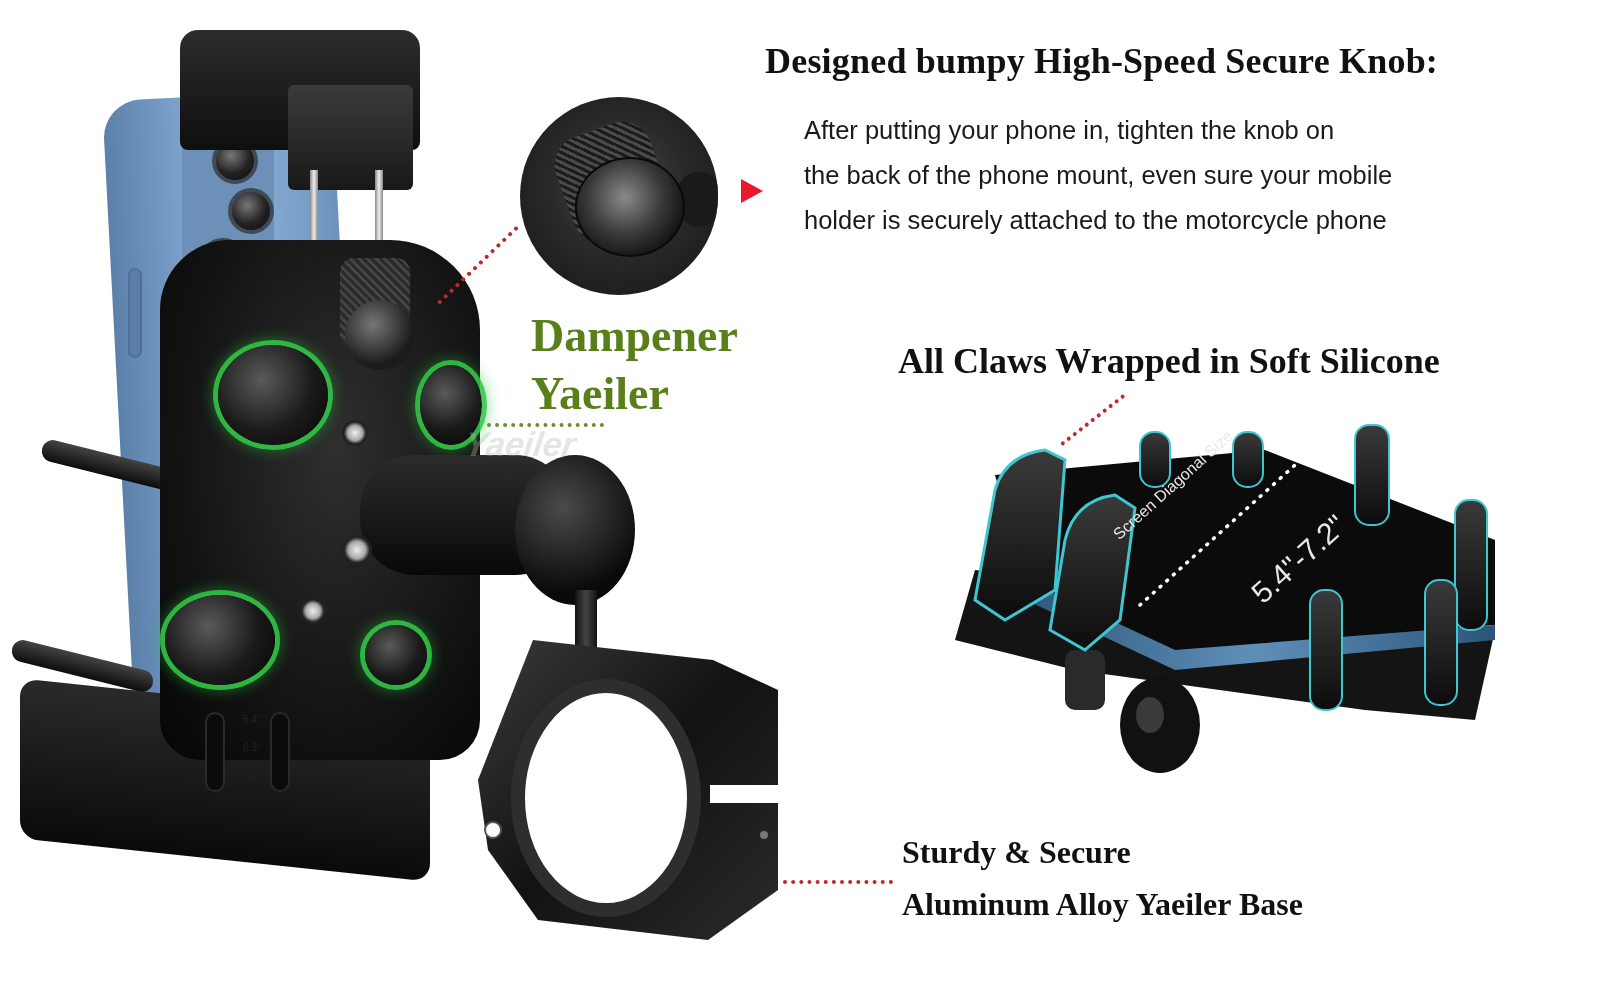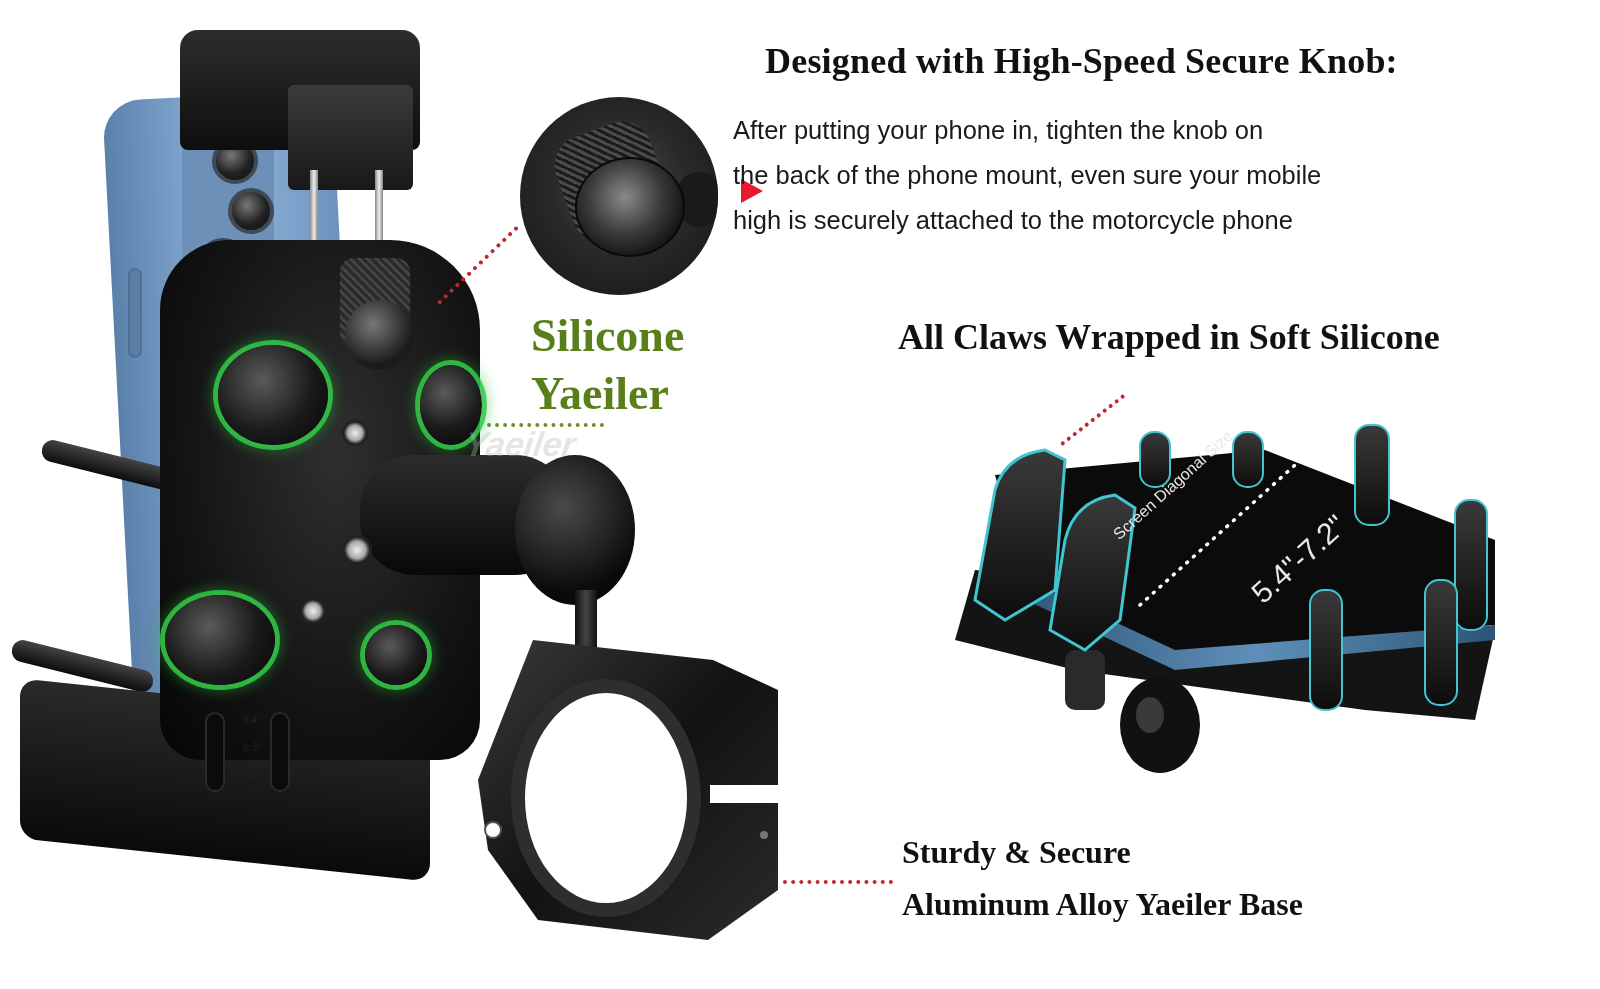--- a/index.html
+++ b/index.html
@@ -4,23 +4,23 @@
 <style>
   * { box-sizing: border-box; margin: 0; padding: 0; }
   html, body { width: 1600px; height: 989px; background: #ffffff; overflow: hidden; }
   body { position: relative; font-family: "Liberation Sans", sans-serif; }
 
   .abs { position: absolute; }
 
   
   .serif-bold { font-family: "Liberation Serif", "DejaVu Serif", serif; font-weight: 700; color: #111111; }
   #knob-title { left: 765px; top: 40px; font-size: 36px; letter-spacing: 0.2px; white-space: nowrap; }
-  #knob-body { left: 733px; top: 108px; width: 760px; font-size: 25.5px; line-height: 45px; color: #1a1a1a; }
+  #knob-body { left: 804px; top: 108px; width: 760px; font-size: 25.5px; line-height: 45px; color: #1a1a1a; }
   #knob-body span { display: block; white-space: nowrap; }
-  #claws-title { left: 898px; top: 316px; font-size: 36px; white-space: nowrap; }
+  #claws-title { left: 898px; top: 340px; font-size: 36px; white-space: nowrap; }
   #vib-title { left: 531px; top: 307px; font-size: 46px; line-height: 58px; color: #5a7f1a; }
   #vib-title span { display: block; white-space: nowrap; }
   #base-title { left: 902px; top: 826px; font-size: 32px; line-height: 52px; }
   #base-title span { display: block; white-space: nowrap; }
 
   
   #red-arrow { left: 741px; top: 179px; width: 0; height: 0;
     border-top: 12px solid transparent; border-bottom: 12px solid transparent; border-left: 22px solid #e8192c; }
 
   
@@ -153,29 +153,29 @@
   <div class="cap"></div>
 </div>
 
 <div class="dots" style="left:437px;top:302px;width:110px;transform:rotate(-44deg);"></div>
 <div class="dots green" style="left:487px;top:423px;width:117px;"></div>
 <div class="dots" style="left:1060px;top:443px;width:80px;transform:rotate(-38deg);"></div>
 <div class="dots" style="left:783px;top:880px;width:110px;"></div>
 
 <div class="abs" id="red-arrow"></div>
 
-<h1 class="abs serif-bold" id="knob-title">Designed with High-Speed Secure Knob:</h1>
+<h1 class="abs serif-bold" id="knob-title">Designed bumpy High-Speed Secure Knob:</h1>
 <div class="abs" id="knob-body">
   <span>After putting your phone in, tighten the knob on</span>
   <span>the back of the phone mount, even sure your mobile</span>
-  <span>high is securely attached to the motorcycle phone</span>
+  <span>holder is securely attached to the motorcycle phone</span>
 </div>
 
 <div class="abs serif-bold" id="vib-title">
-  <span>Silicone</span>
+  <span>Dampener</span>
   <span>Yaeiler</span>
 </div>
 
 <h2 class="abs serif-bold" id="claws-title">All Claws Wrapped in Soft Silicone</h2>
 
 <div class="abs serif-bold" id="base-title">
   <span>Sturdy &amp; Secure</span>
   <span>Aluminum Alloy Yaeiler Base</span>
 </div>
 

